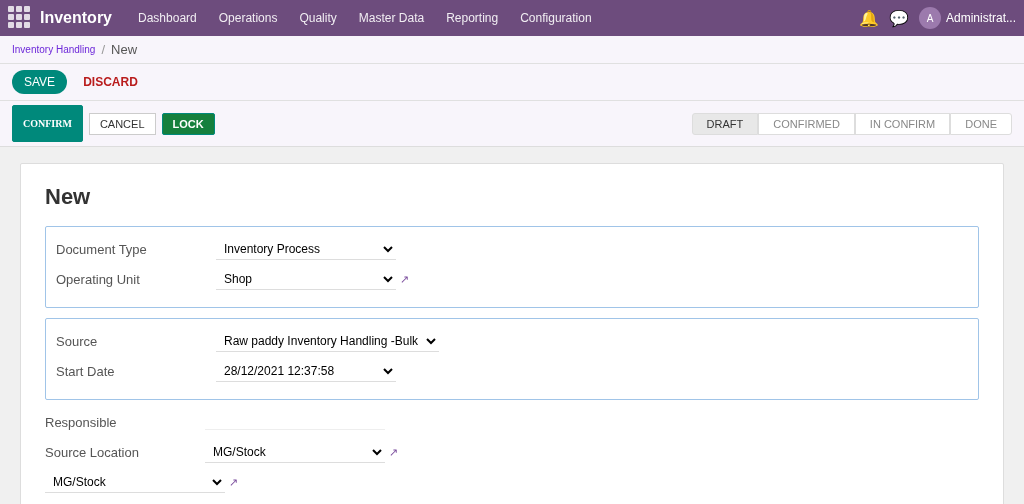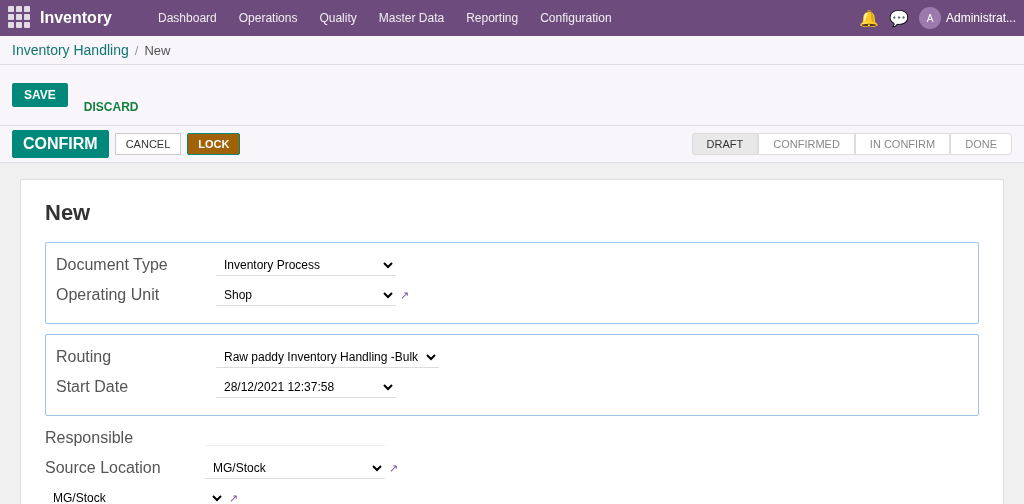--- a/index.html
+++ b/index.html
@@ -24,21 +24,21 @@
       cursor: pointer;
     }
     .topbar-apps-icon span {
       background: rgba(255,255,255,0.8);
       border-radius: 1px;
     }
     .topbar-brand {
       font-size: 16px;
       font-weight: bold;
       color: white;
-      margin-right: 36px;
+      margin-right: 16px;
     }
     .topbar-nav {
       display: flex;
       gap: 2px;
       flex: 1;
     }
     .topbar-nav-item {
       color: rgba(255,255,255,0.9);
       padding: 16px 10px;
       height: 52px;
@@ -76,23 +76,23 @@
 
     
     .breadcrumb-bar {
       background: #f8f5fb;
       padding: 6px 12px;
       display: flex;
       align-items: center;
       border-bottom: 1px solid #e0e0e0;
     }
     .breadcrumb-link {
-      color: #0f766e;
-      cursor: pointer;
-      font-size: 14px;
+      color: #6d28d9;
+      cursor: pointer;
+      font-size: 10px;
     }
     .breadcrumb-sep {
       margin: 0 6px;
       color: #999;
       font-size: 13px;
     }
     .breadcrumb-current {
       font-size: 13px;
       color: #555;
     }
@@ -106,63 +106,63 @@
       gap: 6px;
       border-bottom: 1px solid #e0e0e0;
     }
     .btn-save {
       background: #00897b;
       color: white;
       border: none;
       padding: 5px 12px;
       cursor: pointer;
       font-size: 12px;
-      font-weight: bold;
-      border-radius: 2px;
+      font-weight: normal;
+      border-radius: 12px;
     }
     .btn-discard {
       background: transparent;
-      color: #15803d;
+      color: #b91c1c;
       border: none;
       padding: 5px 10px;
       cursor: pointer;
       font-size: 12px;
       font-weight: bold;
-      margin-top: 24px;
     }
 
     
     .status-toolbar {
       background: #f8f5fb;
       padding: 4px 12px;
       display: flex;
       align-items: center;
       gap: 6px;
       border-bottom: 1px solid #ddd;
     }
     .btn-confirm {
       background: #00897b;
       color: white;
       border: 1px solid #00897b;
-      padding: 4px 10px;
-      cursor: pointer;
-      font-size: 16px;
+      padding: 12px 10px;
+      cursor: pointer;
+      font-size: 10px;
       font-weight: bold;
       border-radius: 2px;
+      font-family: Liberation Serif, serif;
     }
     .btn-cancel {
       background: white;
       color: #333;
       border: 1px solid #ccc;
       padding: 4px 10px;
       cursor: pointer;
       font-size: 11px;
     }
     .btn-lock {
-      background: #a16207;
+      background: #15803d;
       color: white;
       border: 1px solid #00897b;
       padding: 4px 10px;
       cursor: pointer;
       font-size: 11px;
       font-weight: bold;
       border-radius: 2px;
     }
     .status-spacer { flex: 1; }
     .status-pills {
@@ -211,21 +211,21 @@
       margin-bottom: 10px;
     }
     .form-row {
       display: flex;
       align-items: center;
       margin-bottom: 6px;
       min-height: 24px;
     }
     .form-label {
       width: 160px;
-      font-size: 16px;
+      font-size: 13px;
       color: #555;
       flex-shrink: 0;
     }
     .form-value {
       flex: 1;
       font-size: 12px;
       color: #333;
       display: flex;
       align-items: center;
       gap: 4px;
@@ -325,21 +325,21 @@
             <option>Shop</option>
           </select>
           <span class="external-link">↗</span>
         </div>
       </div>
     </div>
 
     <div class="form-section">
 
       <div class="form-row">
-        <span class="form-label">Routing</span>
+        <span class="form-label">Source</span>
         <div class="form-value">
           <select class="form-select" style="min-width:220px;">
             <option>Raw paddy Inventory Handling -Bulk</option>
           </select>
         </div>
       </div>
 
       <div class="form-row">
         <span class="form-label">Start Date</span>
         <div class="form-value">

